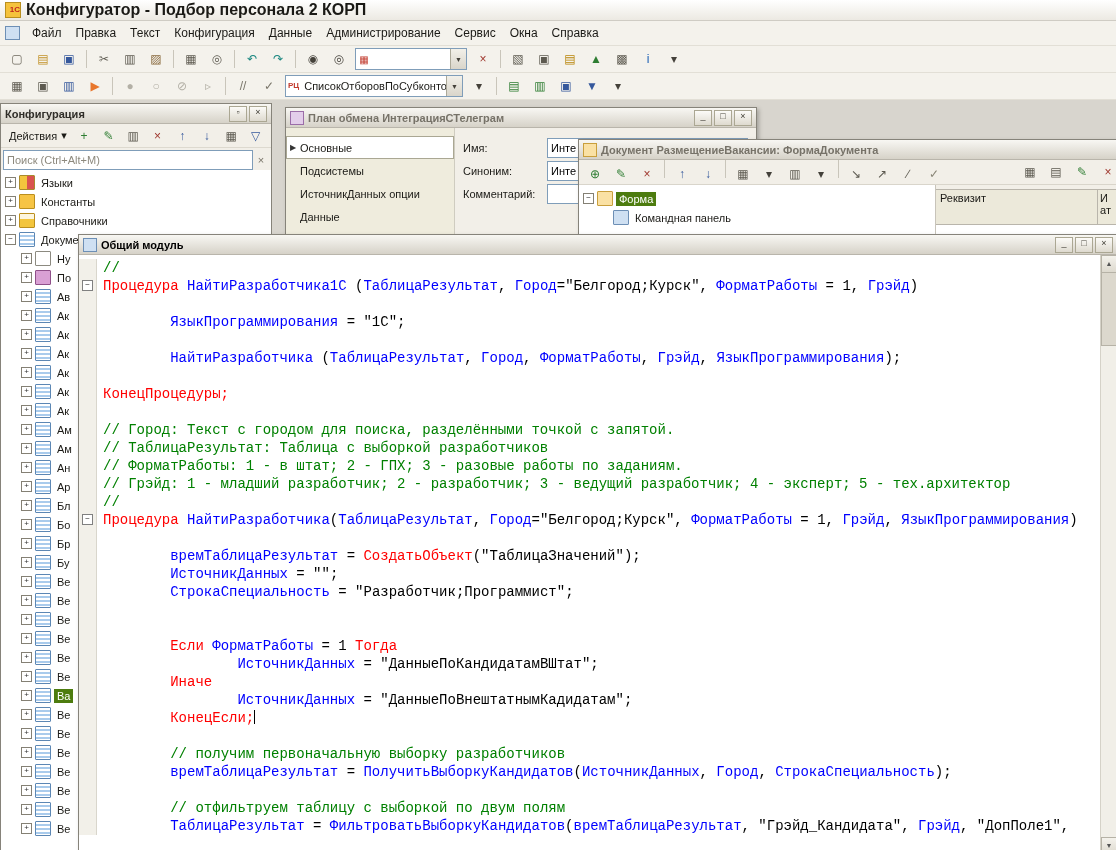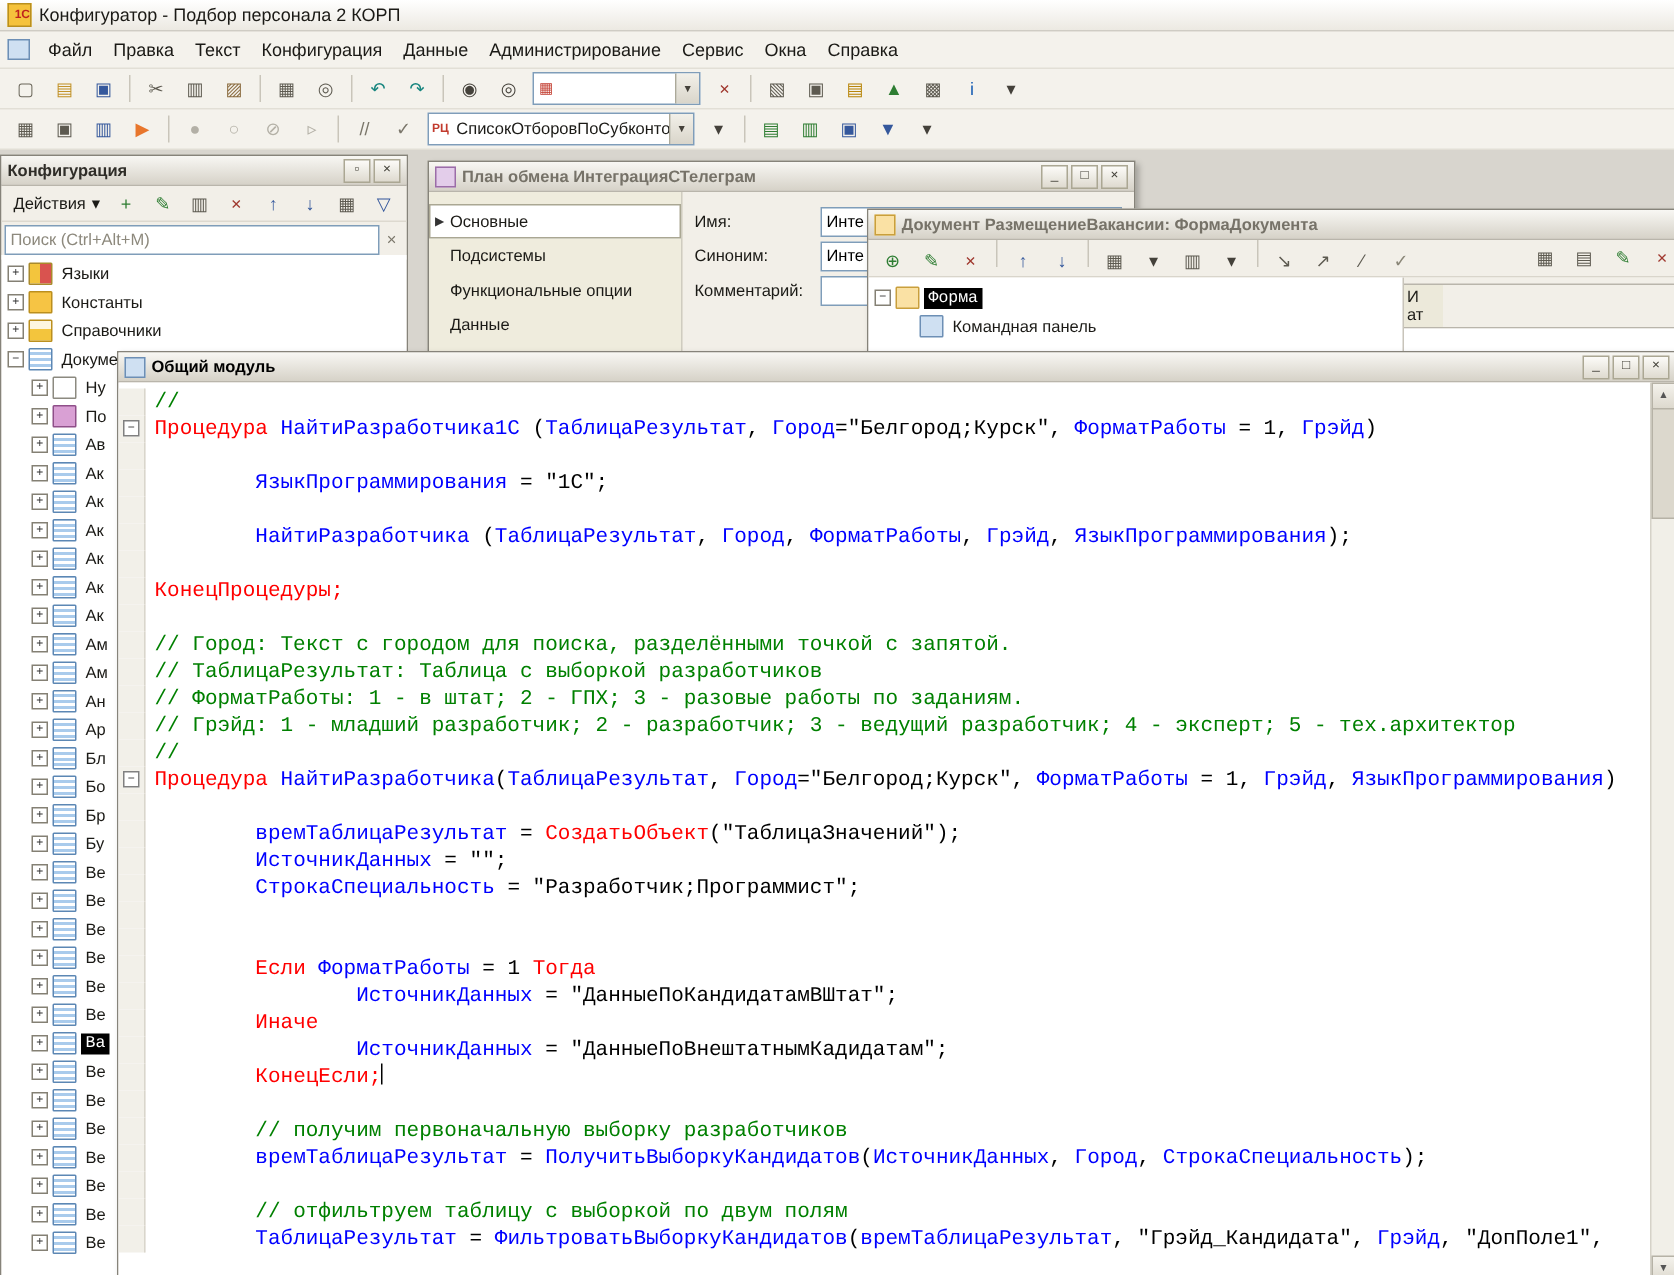--- a/index.html
+++ b/index.html
@@ -1,19 +1,19 @@
 <!DOCTYPE html>
 <html><head>
 <meta charset="utf-8">
 <style>
   html,body{margin:0;padding:0;width:1116px;height:850px;overflow:hidden;}
   body{font-family:"Liberation Sans",sans-serif;font-size:12px;background:#d8d5ce;color:#1b1a16;}
   .titlebar{height:20px;background:linear-gradient(#ffffff,#ece9e2);display:flex;align-items:center;padding:0 5px;border-bottom:1px solid #cfccc4;}
   .app-ico{width:14px;height:14px;margin-right:5px;background:#f5c23c;border:1px solid #b98f1f;color:#c0231d;font:bold 8px/13px "Liberation Sans",sans-serif;text-align:right;flex:0 0 14px;}
-  .app-title{font-weight:normal;font-size:12px;text-align:right;}
+  .app-title{font-weight:bold;font-size:16px;text-align:right;}
   .menubar{height:24px;background:#f4f2ec;display:flex;align-items:center;border-bottom:1px solid #e2dfd6;padding-left:3px;}
   .menu-winicon{width:13px;height:12px;background:#cfe0f2;border:1px solid #6d8fb5;margin:0 5px 0 2px;}
   .menu-item{padding:4px 7px;cursor:default;}
   .toolbar{height:26px;background:#f4f2ec;display:flex;align-items:center;padding:0 4px;border-bottom:1px solid #e2dfd6;}
   .tbico{width:22px;height:20px;display:inline-flex;align-items:center;justify-content:center;font-size:12px;margin:0 1px;border:1px solid transparent;border-radius:1px;}
   .tb-sep{width:1px;height:18px;background:#c9c5ba;margin:0 4px;display:inline-block;}
   .combo{display:inline-flex;align-items:center;height:20px;background:#fff;border:1px solid #7f9db9;margin:0 3px;font-size:11px;}
   .combo-ico{width:16px;text-align:center;font-size:10px;flex:0 0 16px;}
   .combo-pre{font:bold 8px/10px "Liberation Sans",sans-serif;padding:0 2px;flex:0 0 auto;}
   .combo-text{flex:1;overflow:hidden;white-space:nowrap;padding:0 3px;}
@@ -43,21 +43,21 @@
   .ti{width:14px;height:13px;flex:0 0 14px;border-radius:1px;}
   .ti-languages{background:linear-gradient(90deg,#f3c53d 50%,#d9534f 50%);border:1px solid #a98a2c;}
   .ti-constants{background:#f6c444;border:1px solid #bb8f1e;}
   .ti-catalogs{background:linear-gradient(180deg,#fdf6df 40%,#f3c53d 40%);border:1px solid #bb8f1e;}
   .ti-documents,.ti-document{background:repeating-linear-gradient(180deg,#ffffff 0 2px,#a9cbec 2px 4px);border:1px solid #5c87b4;}
   .ti-numerator{background:#fff;border:1px solid #8c8a80;}
   .ti-sequence{background:#d9a0d4;border:1px solid #8f4f89;}
   .ti-form{background:#fae1a4;border:1px solid #c99f3c;}
   .ti-cmdbar{background:#cfe0f2;border:1px solid #6d8fb5;}
   .tree-label{font-size:11px;padding:1px 3px;}
-  .sel-label{background:#000000;color:#fff;font-family:Liberation Mono, monospace;}
+  .sel-label{background:#4d7c0f;color:#fff;}
   
   .exchwin{left:285px;top:7px;width:470px;height:460px;z-index:2;}
   .exch-body{display:flex;height:calc(100% - 20px);}
   .exch-tabs{width:168px;background:#efecdd;border-right:1px solid #cfccc0;padding-top:8px;}
   .exch-tab{height:21px;display:flex;align-items:center;font-size:11px;padding-left:3px;border:1px solid transparent;}
   .exch-tab.sel{background:#fff;border:1px solid #aaa793;}
   .tabmark{width:10px;font-size:8px;color:#333;flex:0 0 10px;}
   .exch-fields{flex:1;padding:10px 8px;display:flex;flex-direction:column;gap:3px;}
   .exch-field{display:flex;align-items:center;height:20px;gap:4px;}
   .exch-label{width:80px;font-size:11px;flex:0 0 80px;}
@@ -395,21 +395,21 @@
           <div class="exch-tab sel">
             <span class="tabmark">▶</span>
             <span class="tablabel">Основные</span>
           </div>
           <div class="exch-tab">
             <span class="tabmark"></span>
             <span class="tablabel">Подсистемы</span>
           </div>
           <div class="exch-tab">
             <span class="tabmark"></span>
-            <span class="tablabel">Функциональные опции</span>
+            <span class="tablabel">ИсточникДанных опции</span>
           </div>
           <div class="exch-tab">
             <span class="tabmark"></span>
             <span class="tablabel">Данные</span>
           </div>
         </div>
       <div class="exch-fields" id="exch-fields">
           <div class="exch-field">
             <span class="exch-label">Имя:</span>
             <input value="Инте" style="">
@@ -444,20 +444,21 @@
             <span class="tree-label sel-label">Форма</span>
           </div>
           <div class="tree-row" style="padding-left: 20px;">
             <span class="expand" style="visibility: hidden;">+</span>
             <span class="ti ti-cmdbar"></span>
             <span class="tree-label">Командная панель</span>
           </div>
         </div>
       <div class="doc-right">
         <div class="doc-grid-head">
+          <span class="dg-col1">Реквизит</span>
           <span class="dg-col2">
             <span>И</span>
             <span>ат</span>
           </span>
         </div>
         <div class="doc-grid-body"></div>
       </div>
     </div>
   </div>
 

